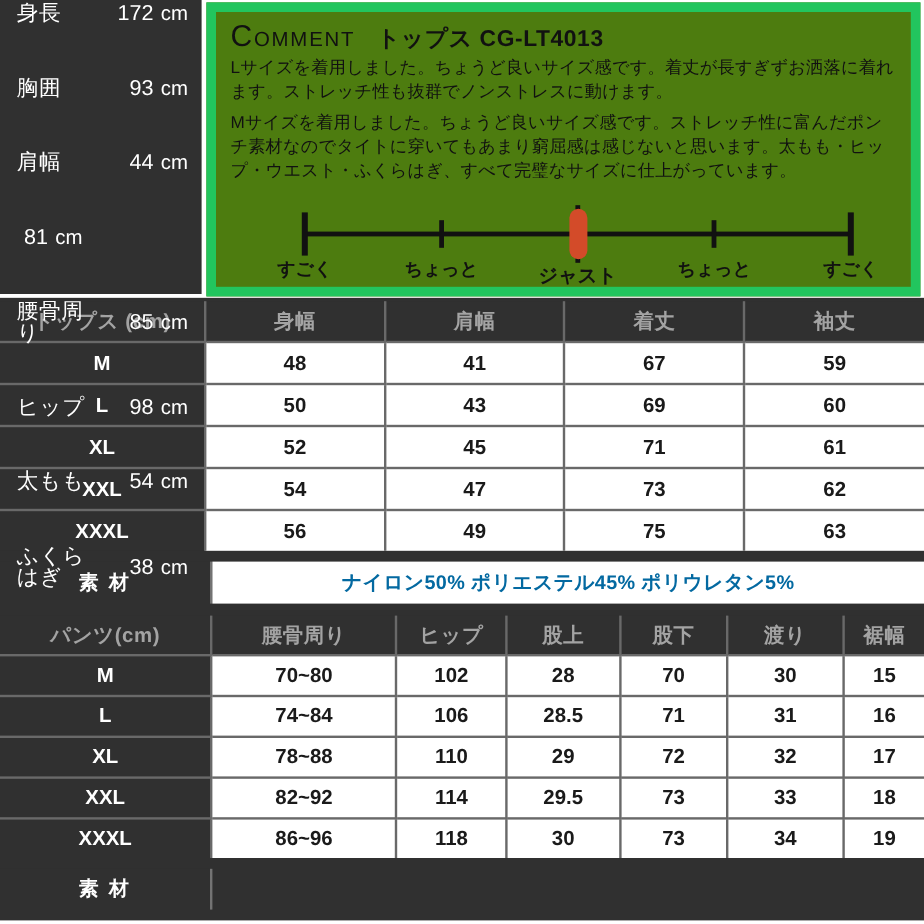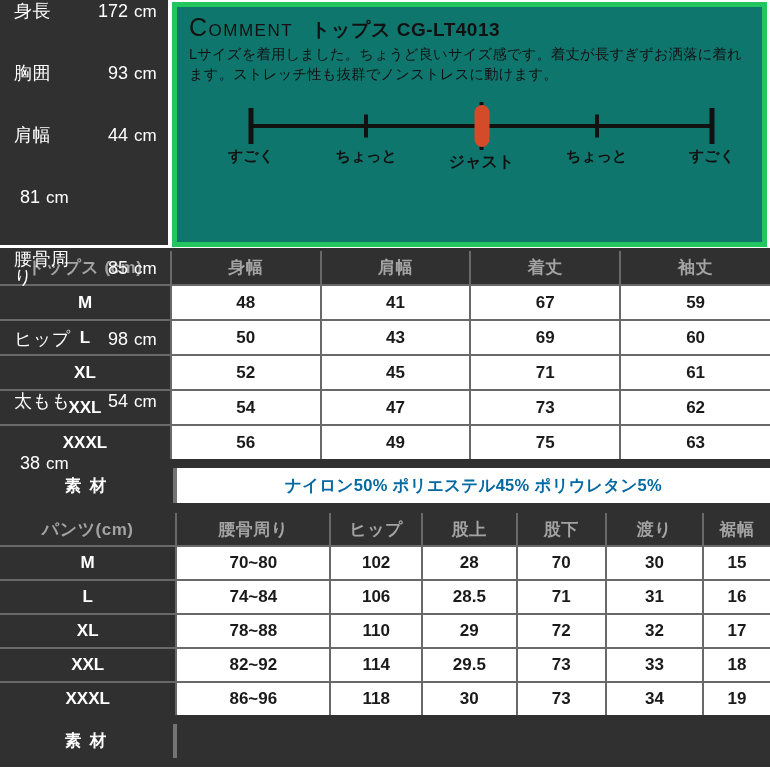--- a/index.html
+++ b/index.html
@@ -13,21 +13,21 @@
   .stats{
     width:168px;height:245px;background:#303030;color:#fff;
     display:flex;flex-direction:column;justify-content:space-evenly;
     padding:2px 0 2px 0;box-sizing:border-box;flex:none;gap:44px;
   }
   .srow{display:flex;align-items:center;font-size:18px;line-height:1;}
   .slabel{padding-left:14px;flex:1;letter-spacing:0.5px;}
   .sval{width:40px;text-align:right;}
   .sunit{width:34px;text-align:left;padding-left:6px;font-size:17px;}
   .cbox{
-    flex:1;margin:2px 3px 0 4px;border:5px solid #22c55e;background:#0f766e;
+    flex:1;margin:2px 3px 0 4px;border:8px solid #22c55e;background:#4d7c0f;
     padding:4px 10px 0 12px;box-sizing:border-box;height:245px;overflow:hidden;
   }
   .chead{margin-top:2px;line-height:1.15;white-space:nowrap;}
   .cword{
     display:inline-block;font-size:17px;font-weight:500;letter-spacing:1.5px;color:#111;
   }
   .cword::first-letter{font-size:25px;}
   .cprod{font-size:19px;font-weight:bold;margin-left:18px;letter-spacing:0.5px;}
   .cbody{margin:2px 0 6px 0;font-size:14.3px;line-height:1.4;letter-spacing:0.2px;}
   
@@ -52,21 +52,21 @@
              font-weight:bold;padding:0;}
   table.tops td{height:33px;font-size:17px;}
   table.pants td{height:32px;font-size:17px;}
   td.hd{background:#303030;color:#a3a3a3;font-size:16.5px;letter-spacing:0.5px;}
   td.sz{background:#303030;color:#fff;font-size:16.5px;}
   td.dc{background:#fff;color:#1a1a1a;margin-left:20px;}
   .mat{display:flex;height:35px;margin-top:9px;}
   .mat.pmat{height:34px;}
   .mat-label{width:177px;background:#303030;color:#fff;font-weight:bold;font-size:16.5px;
              display:flex;align-items:center;justify-content:center;letter-spacing:2px;
-             border-right:4px solid #737373;box-sizing:border-box;flex:none;}
+             border-right:2px solid #737373;box-sizing:border-box;flex:none;}
   .mat-value{flex:1;background:#fff;color:#0369a1;font-weight:bold;font-size:16.5px;
              display:flex;align-items:center;justify-content:center;letter-spacing:0.3px;}
   .gap10{height:10px;}
 </style>
 </head>
 <body>
 
 <div class="page">
 
   <div class="top">
@@ -100,31 +100,33 @@
           <span class="slabel">ヒップ</span>
           <span class="sval">98</span>
           <span class="sunit">cm</span>
         </div>
       <div class="srow">
           <span class="slabel">太もも</span>
           <span class="sval">54</span>
           <span class="sunit">cm</span>
         </div>
       <div class="srow">
+          <span class="slabel">ふくらはぎ</span>
           <span class="sval">38</span>
           <span class="sunit">cm</span>
         </div>
     </div>
 
     <div class="cbox">
       <div class="chead">
         <span class="cword">COMMENT</span><span class="cprod">トップス CG-LT4013</span>
       </div>
       <p class="cbody">Lサイズを着用しました。ちょうど良いサイズ感です。着丈が長すぎずお洒落に着れます。ストレッチ性も抜群でノンストレスに動けます。</p>
 
+      <p class="cbody">Mサイズを着用しました。ちょうど良いサイズ感です。ストレッチ性に富んだポンチ素材なのでタイトに穿いてもあまり窮屈感は感じないと思います。太もも・ヒップ・ウエスト・ふくらはぎ、すべて完璧なサイズに仕上がっています。</p>
 
       <div class="scale">
         <div class="scale-inner">
           <div class="fit-line"></div>
 
           <div class="tg p0">
             <div class="tick big"></div>
             <div class="lbl">
                 <div>すごく</div>
               </div>

